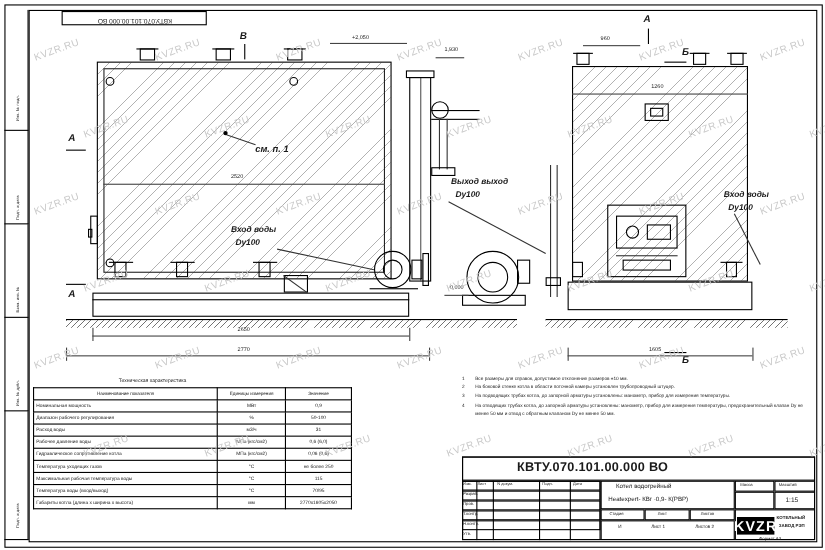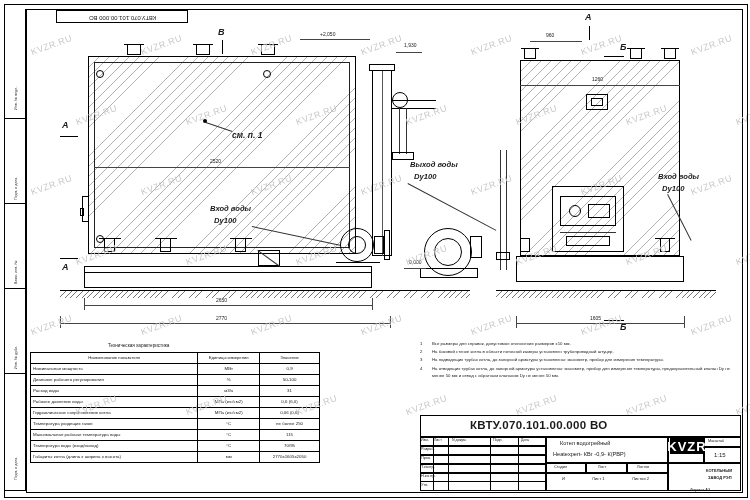--- a/index.html
+++ b/index.html
@@ -148,21 +148,21 @@
     <div class="ln vl" style="left:222px;top:40px;height:14px;background:#000;"></div>
     <div class="marktxt" style="left:62px;top:120px;">А</div>
     <div class="ln hl" style="left:60px;top:136px;width:18px;height:1.4px;"></div>
     <div class="marktxt" style="left:62px;top:262px;">А</div>
     <div class="ln hl" style="left:60px;top:258px;width:18px;height:1.4px;"></div>
 
     <div class="calltxt" style="left:232px;top:130px;font-size:8.5px;">см. п. 1</div>
     <div class="ln" style="left:206px;top:122px;width:28px;height:1px;background:#333;transform:rotate(19deg);transform-origin:0 0;"></div>
     <div class="circ" style="left:203px;top:119px;width:4px;height:4px;background:#000;border:none;"></div>
 
-    <div class="calltxt" style="left:410px;top:160px;">Выход воды</div>
+    <div class="calltxt" style="left:410px;top:160px;">Выход выход</div>
     <div class="calltxt" style="left:414px;top:172px;">Dу100</div>
     <div class="ln" style="left:408px;top:183px;width:100px;height:1px;background:#333;transform:rotate(28deg);transform-origin:0 0;"></div>
 
     <div class="calltxt" style="left:210px;top:204px;">Вход воды</div>
     <div class="calltxt" style="left:214px;top:216px;">Dу100</div>
     <div class="ln" style="left:252px;top:226px;width:90px;height:1px;background:#333;transform:rotate(12deg);transform-origin:0 0;"></div>
   </div>
 
   <div>
     <div class="ln hl" style="left:496px;top:290px;width:220px;height:1.4px;"></div>
@@ -343,21 +343,21 @@
 
     <div class="tb" style="left:668px;top:437px;width:36px;height:10px;"></div>
     <div class="tb" style="left:704px;top:437px;width:37px;height:10px;"></div>
     <div class="tbtxt" style="left:673px;top:439px;font-size:3.8px;">Масса</div>
     <div class="tbtxt" style="left:708px;top:439px;font-size:3.8px;">Масштаб</div>
     <div class="tb" style="left:668px;top:447px;width:36px;height:16px;"></div>
     <div class="tb" style="left:704px;top:447px;width:37px;height:16px;"></div>
     <div class="tbtxt" style="left:714px;top:452px;font-size:6px;">1:15</div>
 
     <div class="tb" style="left:668px;top:463px;width:73px;height:28px;"></div>
-    <div class="logo" style="left:670px;top:438px;width:34px;height:16px;">KVZR</div>
+    <div class="logo" style="left:670px;top:470px;width:34px;height:16px;">KVZR</div>
     <div class="tbtxt" style="left:706px;top:468px;font-size:4px;font-weight:bold;">КОТЕЛЬНЫЙ</div>
     <div class="tbtxt" style="left:708px;top:475px;font-size:4px;font-weight:bold;">ЗАВОД РЭП</div>
 
     <div class="tbtxt" style="left:690px;top:487px;font-size:4px;">Формат А3</div>
   </div>
 
   <div id="watermarks">
       <div class="wm" style="left: 30px; top: 40px;">KVZR.RU</div>
       <div class="wm" style="left: 140px; top: 40px;">KVZR.RU</div>
       <div class="wm" style="left: 250px; top: 40px;">KVZR.RU</div>

